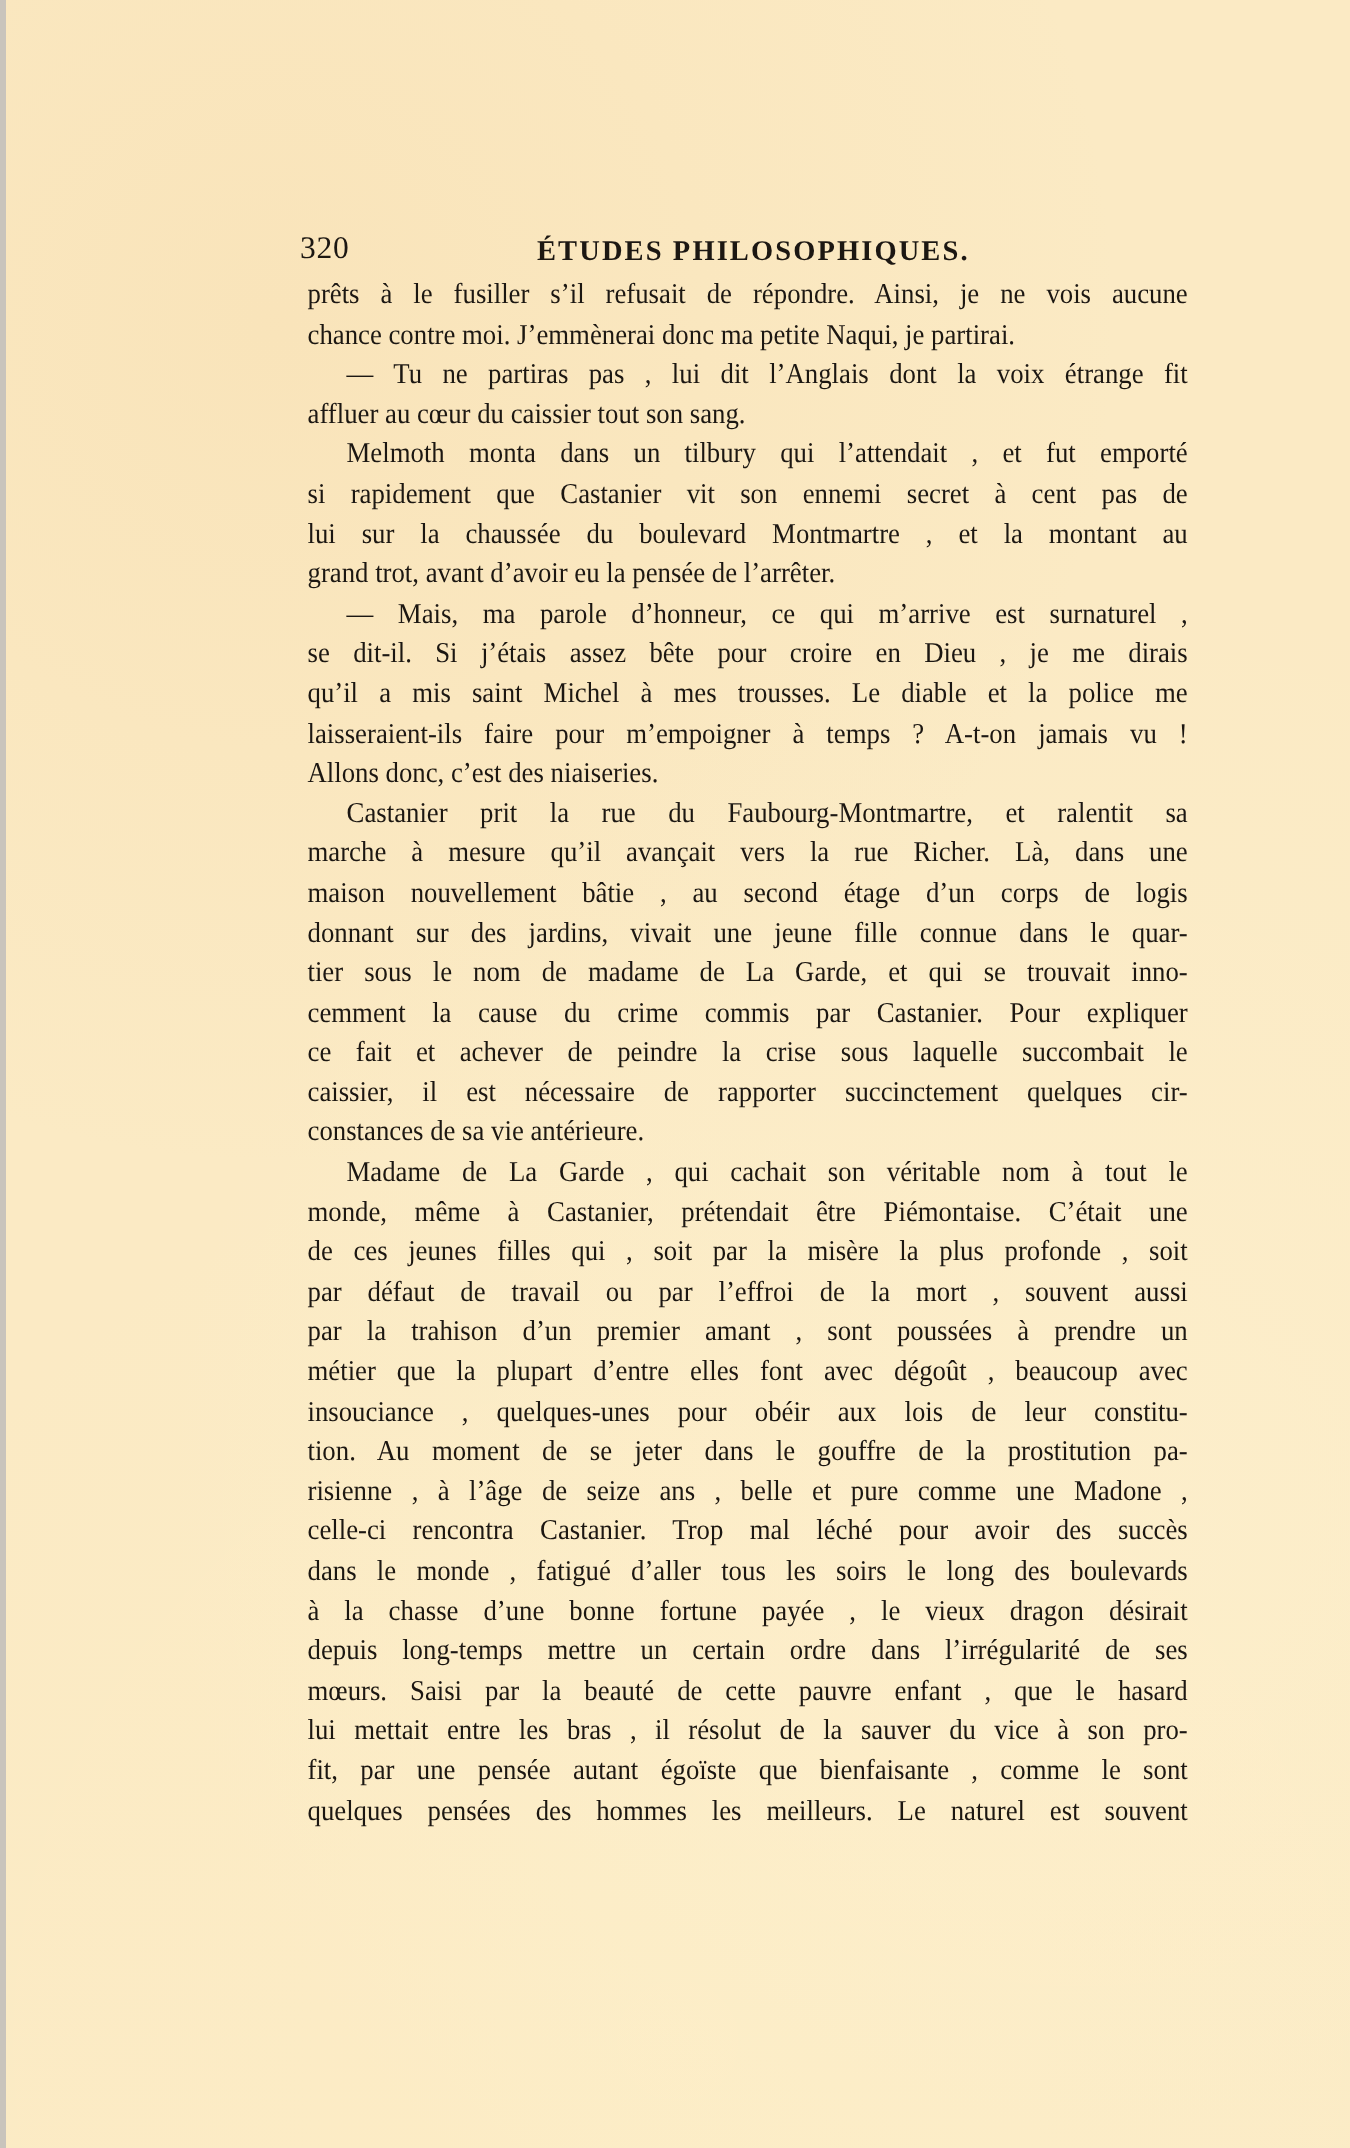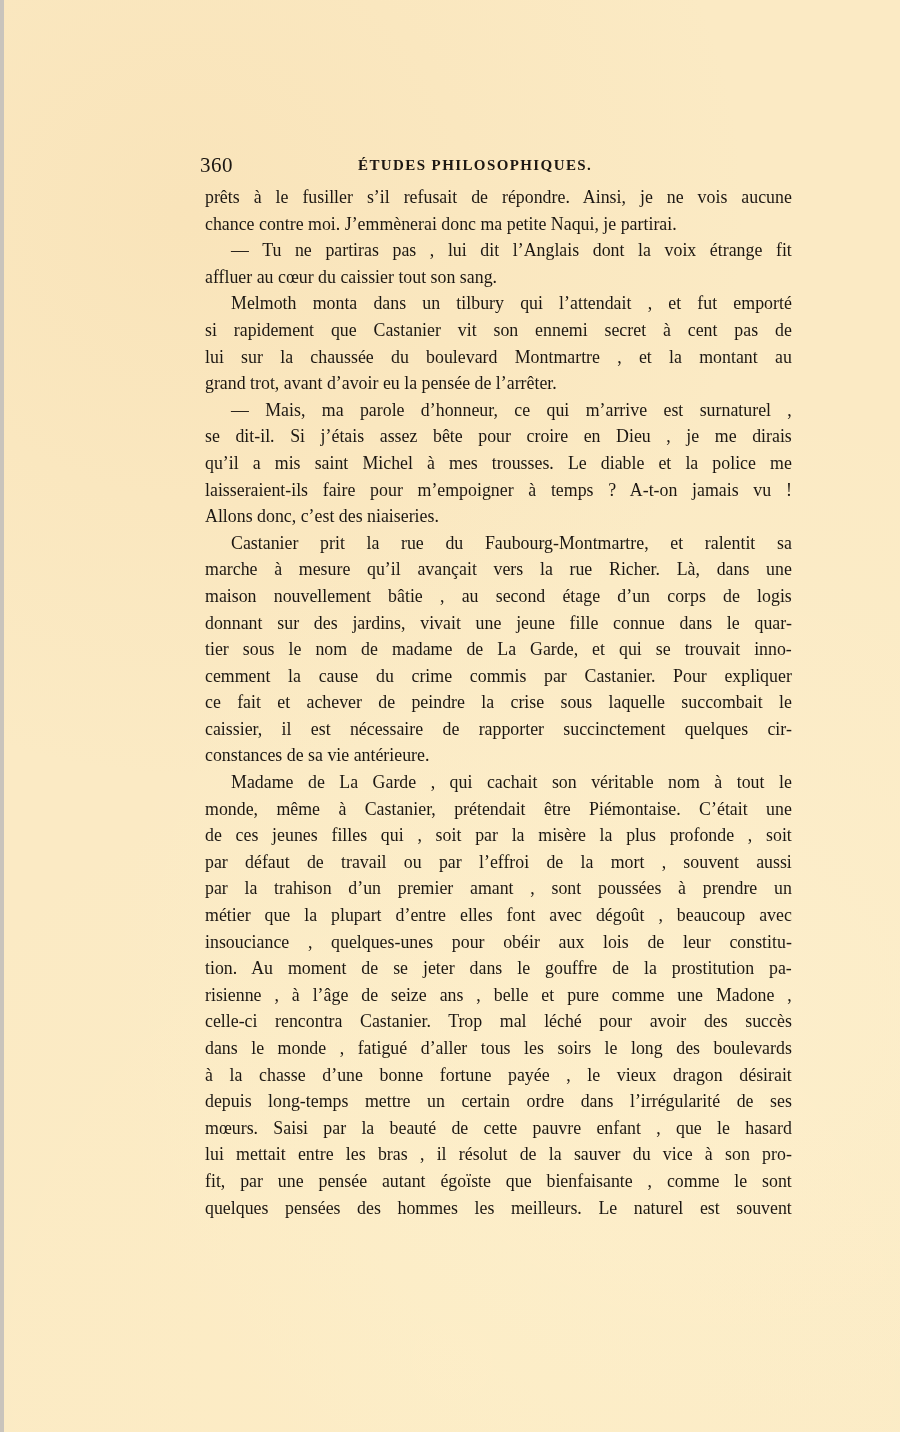--- a/index.html
+++ b/index.html
@@ -38,21 +38,21 @@
       position: absolute;
       left: 0;
       top: 0;
       font-size: 21px;
       letter-spacing: 0.5px;
     }
     .running-title {
       position: absolute;
       left: 158px;
       top: 4px;
-      font-size: 15px;
+      font-size: 19px;
       font-weight: bold;
       letter-spacing: 1.4px;
     }
     .body-text {
       position: absolute;
       left: 201px;
       top: 184px;
       width: 587px;
       font-family: "Liberation Serif", "DejaVu Serif", serif;
       font-size: 19.2px;
@@ -75,21 +75,21 @@
     }
     .line.last {
       text-align-last: left;
     }
   </style>
 </head>
 <body>
 
 <div class="page">
   <div class="running-head">
-    <span class="page-number">360</span>
+    <span class="page-number">320</span>
     <span class="running-title">ÉTUDES PHILOSOPHIQUES.</span>
   </div>
 
   <div class="body-text">
     <span class="line">prêts à le fusiller s’il refusait de répondre. Ainsi, je ne vois aucune</span>
     <span class="line last">chance contre moi. J’emmènerai donc ma petite Naqui, je partirai.</span>
     <span class="line indent">— Tu ne partiras pas , lui dit l’Anglais dont la voix étrange fit</span>
     <span class="line last">affluer au cœur du caissier tout son sang.</span>
     <span class="line indent">Melmoth monta dans un tilbury qui l’attendait , et fut emporté</span>
     <span class="line">si rapidement que Castanier vit son ennemi secret à cent pas de</span>

